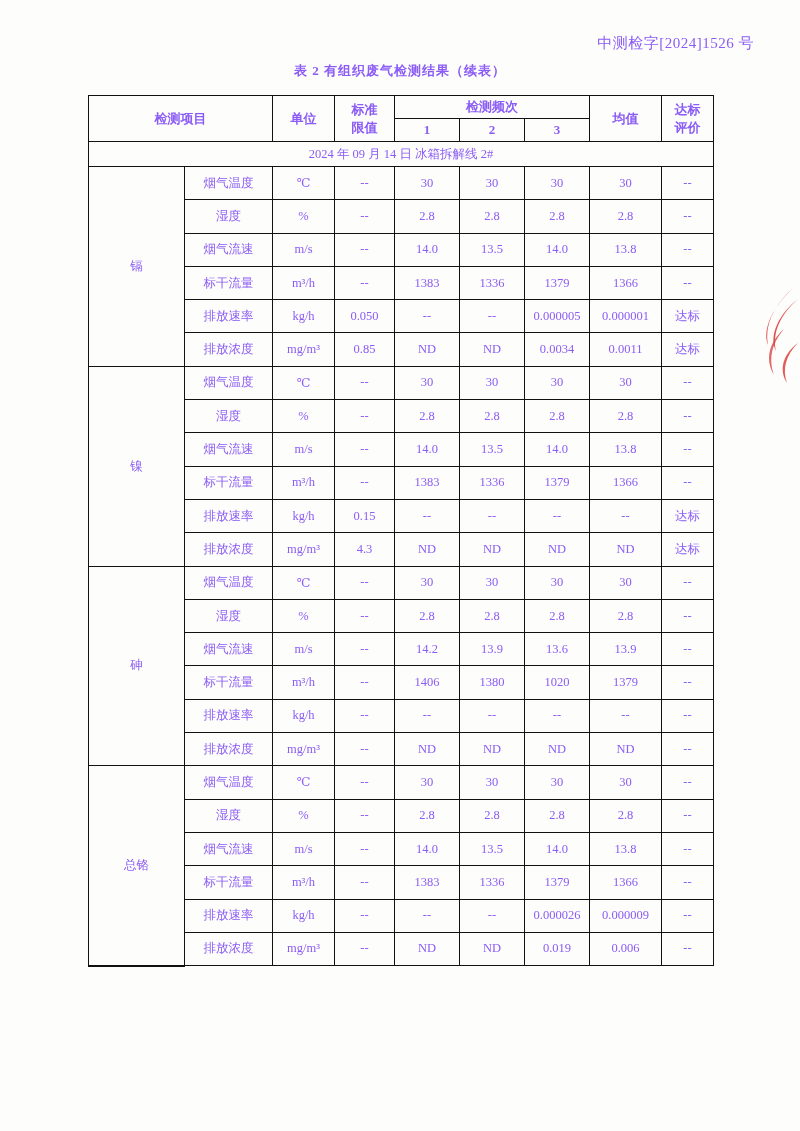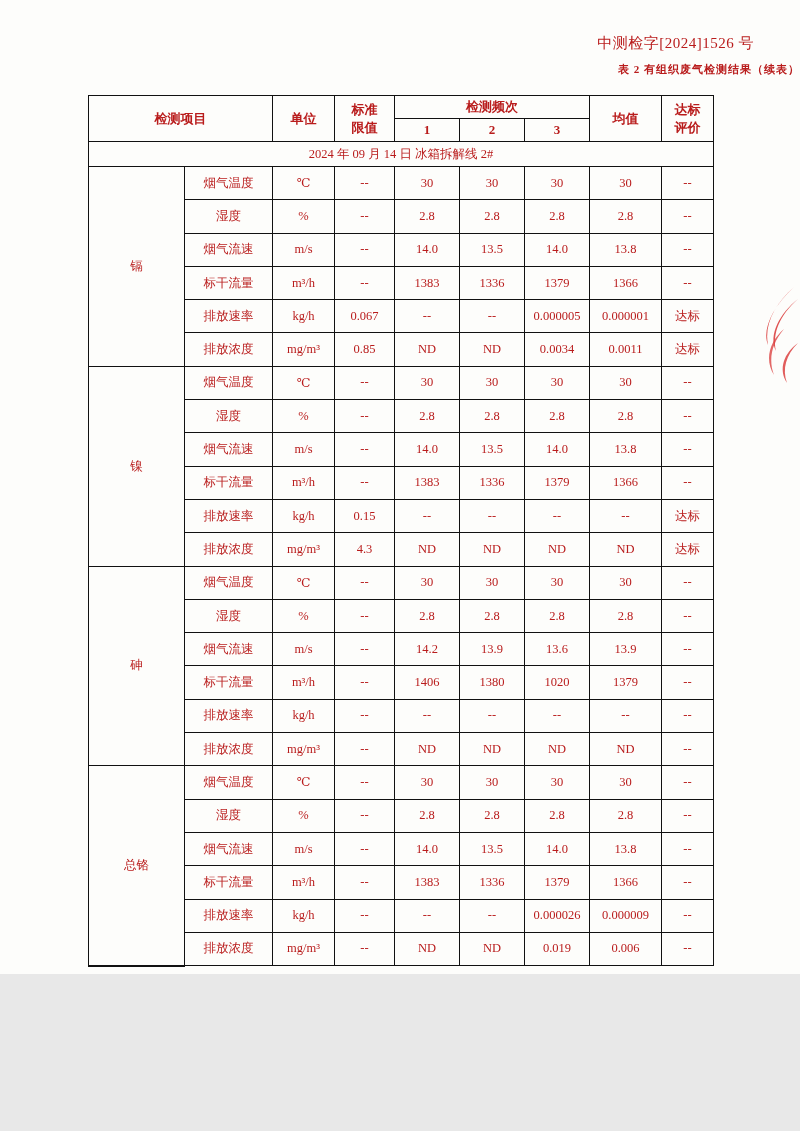--- a/index.html
+++ b/index.html
@@ -3,42 +3,42 @@
 <meta charset="utf-8">
 <style>
   html, body {
     margin: 0;
     padding: 0;
     background: #e8e8e8;
   }
   .page {
     position: relative;
     width: 800px;
-    height: 974px;
+    height: 1131px;
     background: #fdfdfb;
     margin: 0 auto;
     font-family: "Liberation Serif", "DejaVu Serif", serif;
-    color: #b91c1c;
+    color: #8b5cf6;
     overflow: hidden;
   }
   .doc-code {
     position: absolute;
     top: 34px;
     right: 46px;
     font-size: 15px;
     font-family: "Liberation Serif", serif;
     letter-spacing: 0.5px;
   }
   .table-title {
     position: absolute;
     top: 62px;
     left: 0;
     width: 100%;
-    text-align: right;
-    font-size: 11px;
+    text-align: center;
+    font-size: 13px;
     font-weight: bold;
     letter-spacing: 1px;
   }
   table.main {
     position: absolute;
     top: 95px;
     left: 88px;
     width: 625px;
     border-collapse: collapse;
     table-layout: fixed;
@@ -197,21 +197,21 @@
           <td>--</td>
           <td>1383</td>
           <td>1336</td>
           <td>1379</td>
           <td>1366</td>
           <td>--</td>
         </tr>
         <tr class="data">
           <td>排放速率</td>
           <td class="unit">kg/h</td>
-          <td>0.067</td>
+          <td>0.050</td>
           <td>--</td>
           <td>--</td>
           <td>0.000005</td>
           <td>0.000001</td>
           <td>达标</td>
         </tr>
         <tr class="data grpend">
           <td class="grp-sep">排放浓度</td>
           <td class="unit grp-sep">mg/m³</td>
           <td class="grp-sep">0.85</td>

